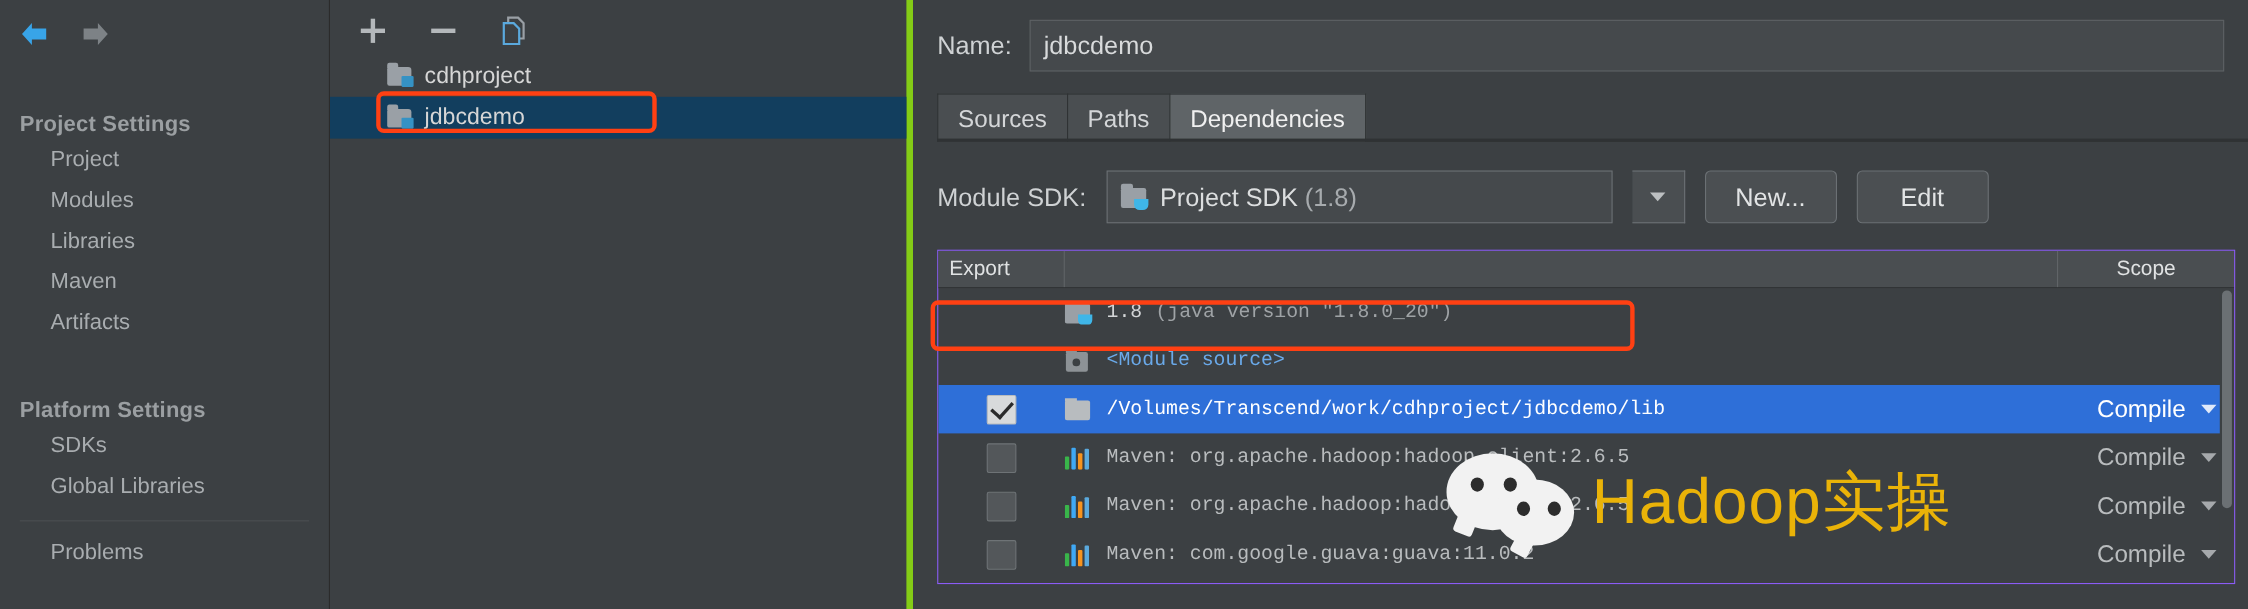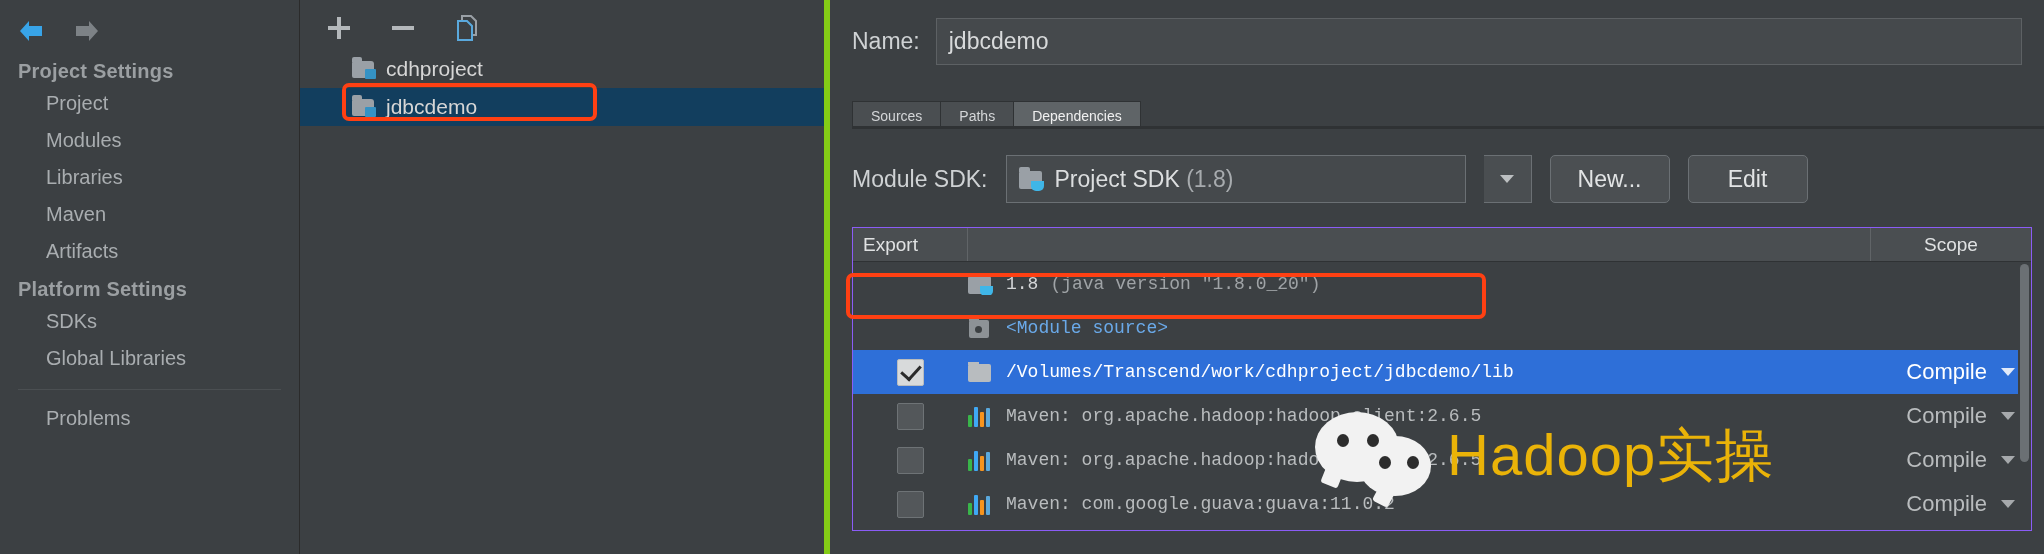--- a/index.html
+++ b/index.html
@@ -17,21 +17,21 @@
     background:#3c4043;
     border-right:1px solid #2b2b2b;
     position:relative;
     flex:0 0 300px;
   }
   .nav-arrows { display:flex; align-items:center; gap:22px; padding:10px 0 0 14px; height:52px; }
   .arrow { width:34px; height:30px; display:flex; align-items:center; justify-content:center; }
   .arrow svg { display:block; }
   .sb-group {
     color:#9b9fa2; font-size:20px; font-weight:bold;
-    padding:8px 0 2px 18px; letter-spacing:0.2px;
+    padding:8px 0 2px 18px; letter-spacing:0.2px;margin-top:42px;
   }
   .sb-item {
     color:#a9adb0; font-size:20px;
     padding:7px 0 7px 46px;
     white-space:nowrap;
   }
   .sb-sep { height:1px; background:#4b4f52; margin:12px 18px 10px 18px; }
 
   
   .modpanel {
@@ -63,23 +63,23 @@
   .name-label { color:#cfd2d4; font-size:23px; }
   .name-field {
     flex:1 1 auto; height:47px;
     background:#45494c; border:1px solid #5d6164;
     color:#d8dadb; font-size:23px;
     display:flex; align-items:center; padding:0 12px;
   }
 
   .tabs { display:flex; align-items:flex-end; padding:22px 0 0 22px; height:64px; position:relative; }
   .tab {
-    height:28px; padding:0 18px;
+    height:44px; padding:0 18px;
     display:flex; align-items:center;
-    color:#d4d6d8; font-size:14px;
+    color:#d4d6d8; font-size:22px;
     background:#4a4e51; border:1px solid #2f3234; border-bottom:none;
     margin-right:-1px;
   }
   .tab.active { background:#5f6467; color:#f0f0f0; }
   .tabs-underline { position:absolute; left:22px; right:0; bottom:0; height:3px; background:#2f3234; }
 
   .sdk-row { display:flex; align-items:center; gap:18px; padding:26px 22px 0 22px; }
   .sdk-label { color:#cfd2d4; font-size:23px; }
   .combo {
     flex:0 0 460px; height:48px;

